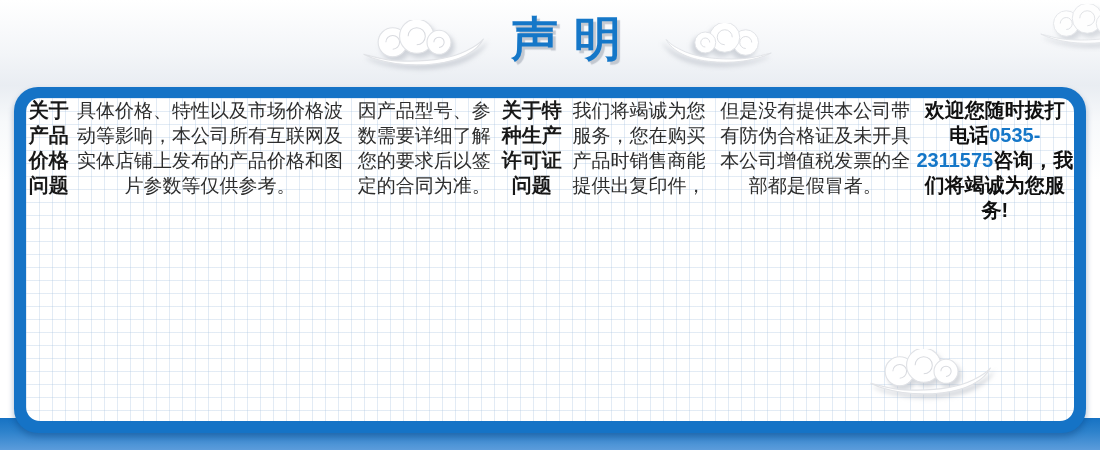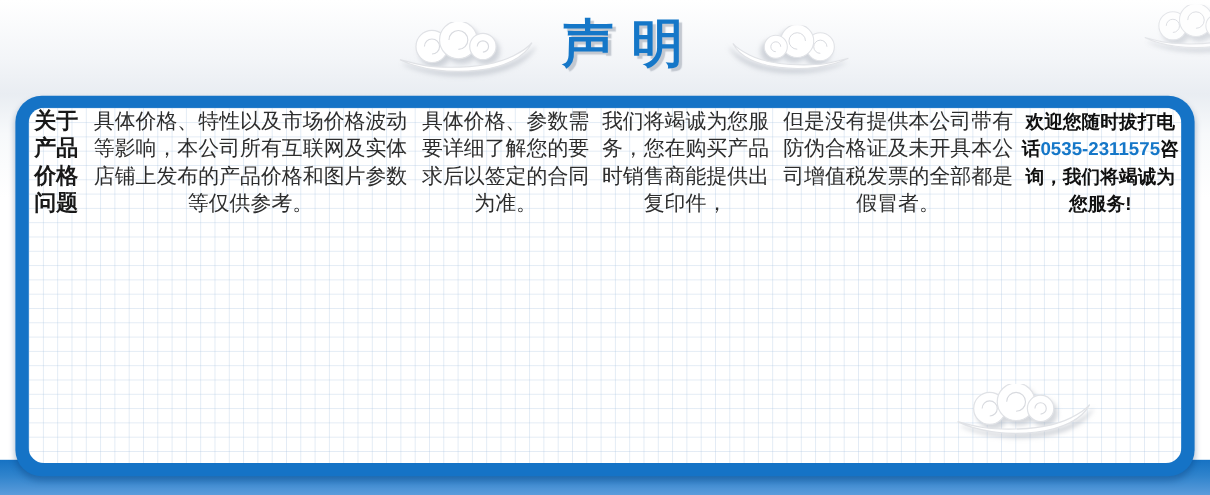--- a/index.html
+++ b/index.html
@@ -37,21 +37,21 @@
     background-image:
       linear-gradient(to right, rgba(173,198,226,.35) 1px, transparent 1px),
       linear-gradient(to bottom, rgba(173,198,226,.35) 1px, transparent 1px);
     background-size:13px 13px;
     display:flex;justify-content:space-evenly;
     text-align:center;
   }
   .grid-box p{margin:0;line-height:25px;position:relative;z-index:2;}
   .heading{font-size:20px;font-weight:bold;color:#181818;}
   .line{font-size:19px;color:#2d2d2d;}
-  .footer-line{font-size:17px;font-weight:bold;color:#101010;}
+  .footer-line{font-size:20px;font-weight:bold;color:#101010;}
   .phone{color:#1577c8;}
   .cloud-box{right:78px;bottom:24px;width:136px;height:48px;z-index:1;}
 </style>
 </head>
 <body>
 
 <svg width="0" height="0" style="position:absolute" aria-hidden="true">
   <symbol id="xiangyun" viewBox="0 0 150 56">
     <g fill="#ffffff" stroke="#e0e2e6" stroke-width="1.3">
       <path d="M8,40 C30,46 40,48 62,48 C90,48 112,44 128,36 C138,31 144,27 148,22 C140,38 118,48 92,51 C60,55 28,50 8,40 Z"></path>
@@ -82,22 +82,23 @@
       </svg>
   </div>
 
   <div class="band"></div>
 
   <div class="frame">
     <div class="grid-box">
 
       <p class="heading">关于产品价格问题</p>
       <p class="line">具体价格、特性以及市场价格波动等影响，本公司所有互联网及实体店铺上发布的产品价格和图片参数等仅供参考。</p>
-      <p class="line">具体价格、参数需要详细了解您的要求后以签定的合同为准。</p>
+      <p class="line">因产品型号、参数需要详细了解您的要求后以签定的合同为准。</p>
 
+      <p class="heading">关于特种生产许可证问题</p>
       <p class="line">我们将竭诚为您服务，您在购买产品时销售商能提供出复印件，</p>
       <p class="line">但是没有提供本公司带有防伪合格证及未开具本公司增值税发票的全部都是假冒者。</p>
 
       <p class="footer-line"><span>欢迎您随时拔打电话</span><span class="phone">0535-2311575</span><span>咨询，我们将竭诚为您服务!</span></p>
 
       <svg class="cloud cloud-box">
           <use href="#xiangyun"></use>
         </svg>
     </div>
   </div>

